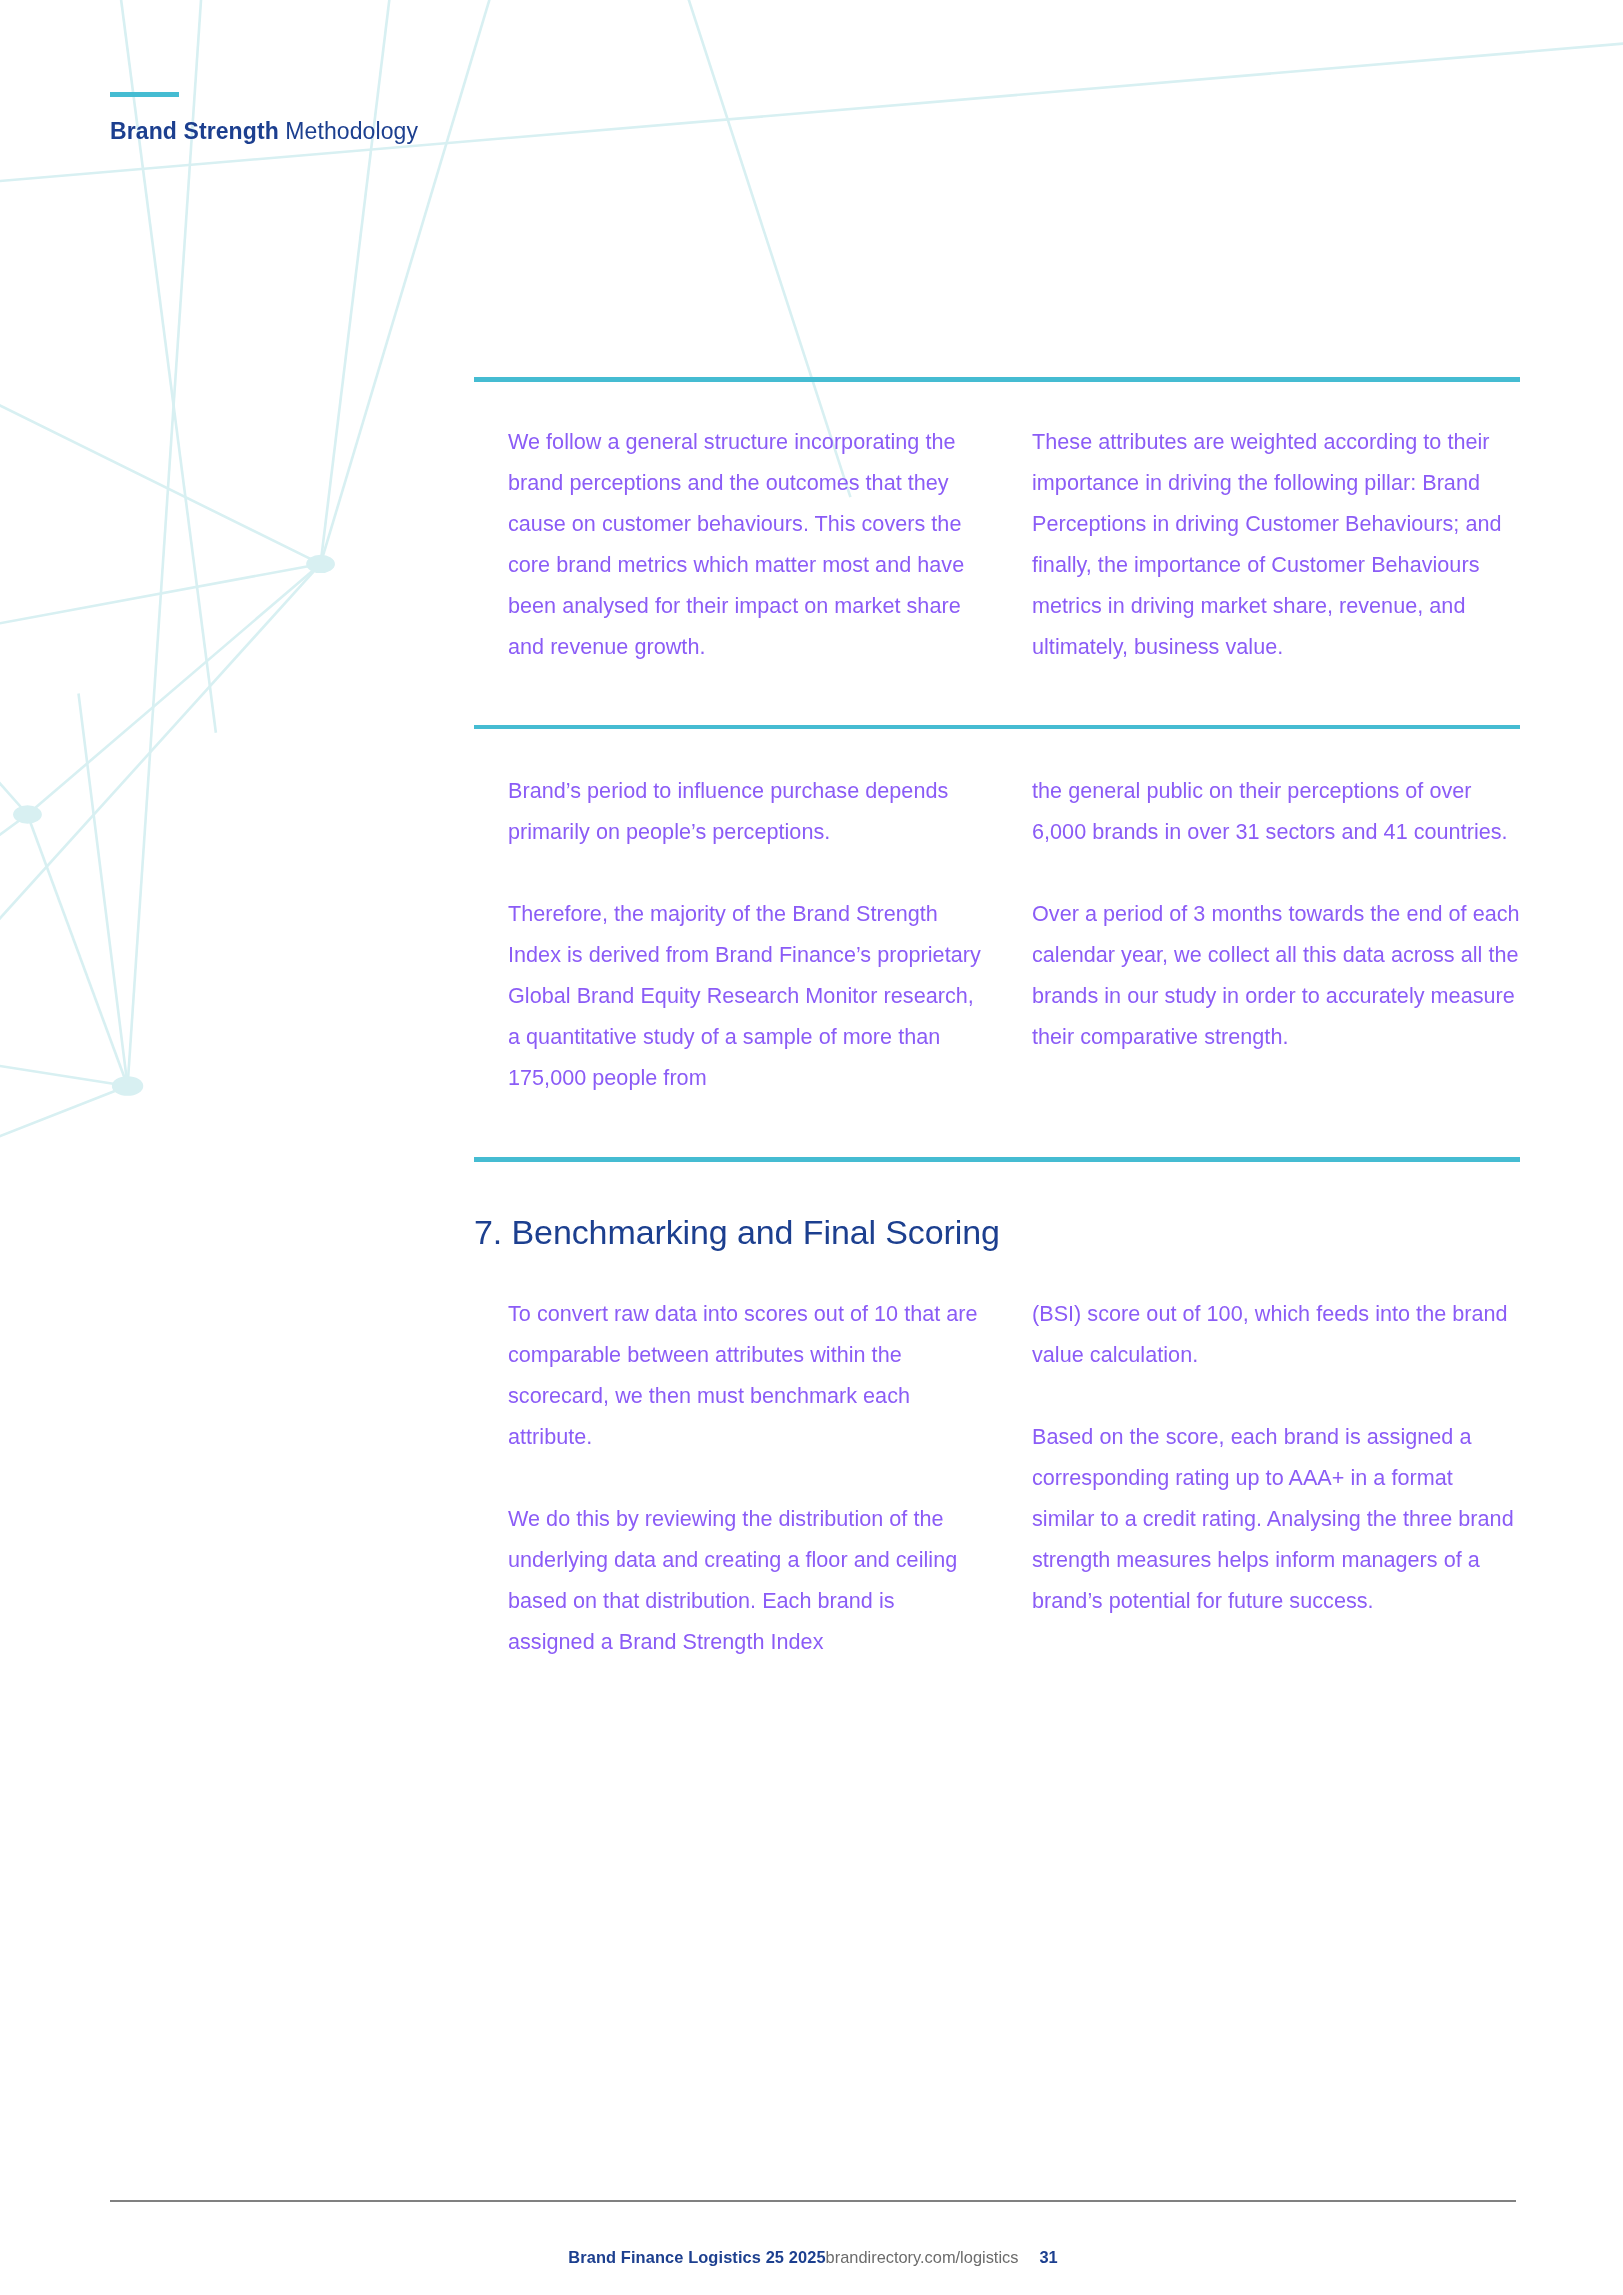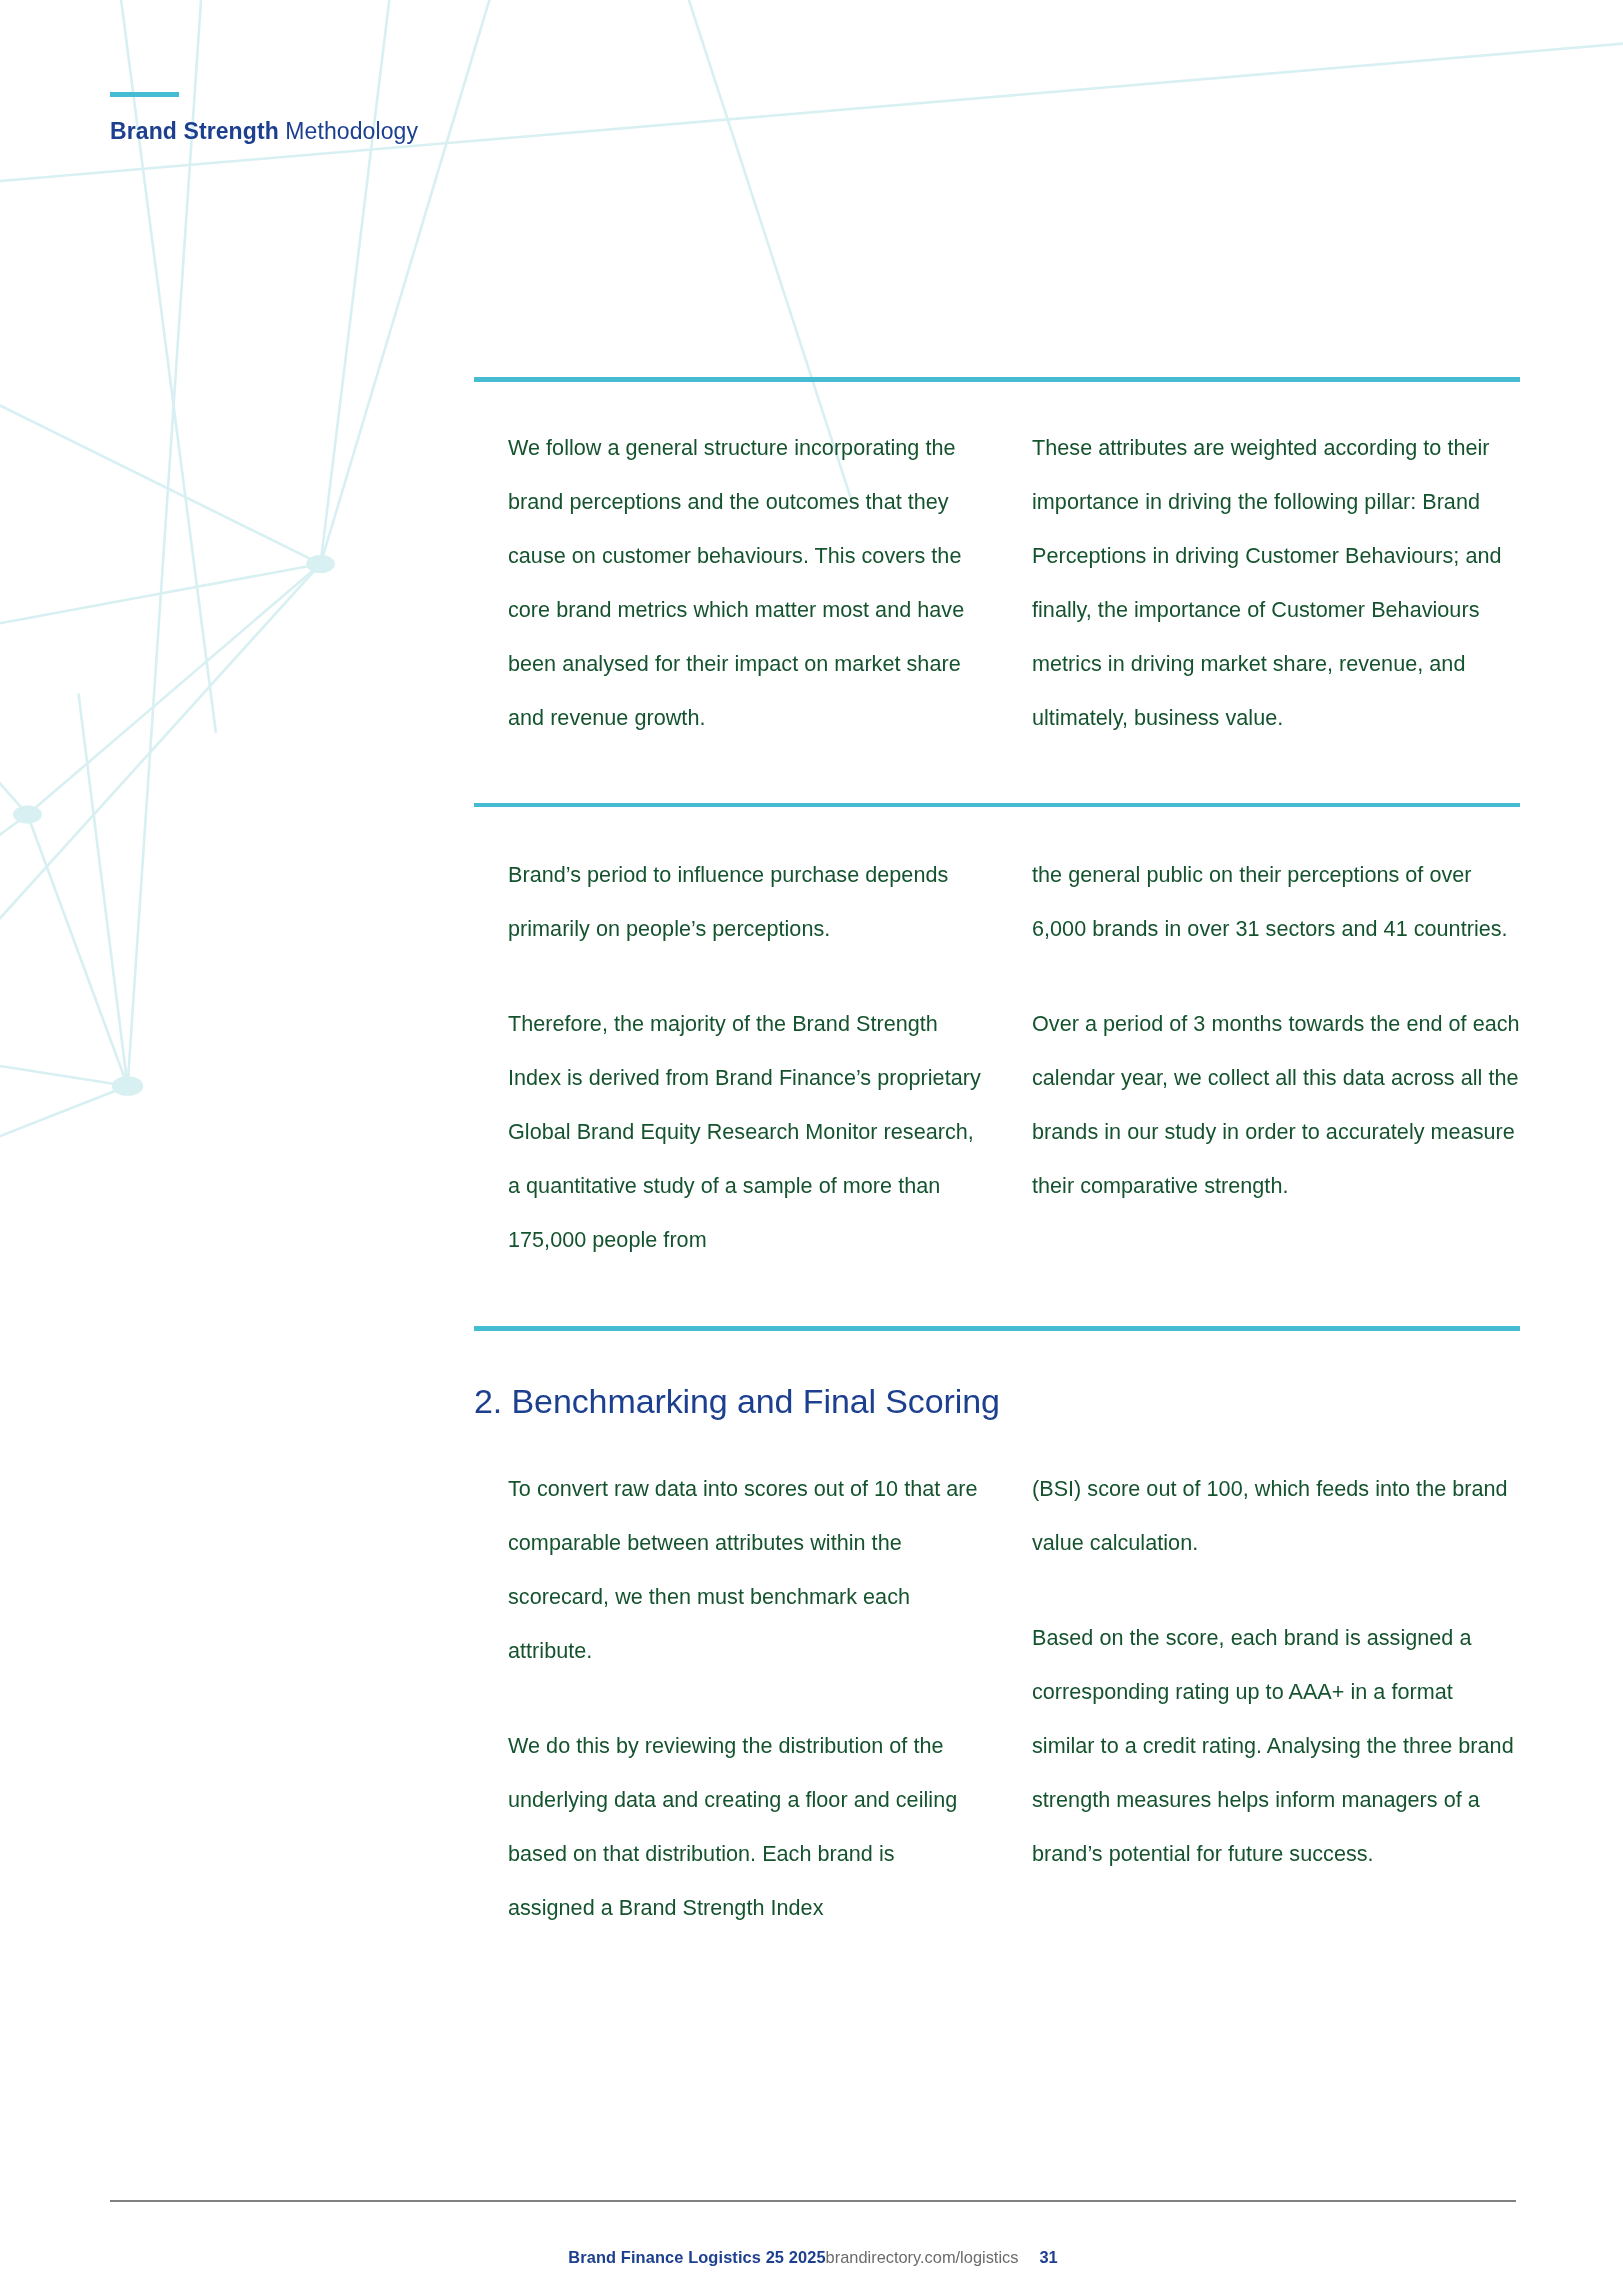--- a/index.html
+++ b/index.html
@@ -94,22 +94,22 @@
     padding-right: 46px;
     padding-left: 34px;
     width: 558px;
   }
   .col-right {
     width: 488px;
   }
 
   .para {
     font-size: 21.6px;
-    line-height: 54px;
-    color: #14532d;
+    line-height: 41px;
+    color: #8b5cf6;
     margin: 0 0 41px 0;
     letter-spacing: 0.03px;
   }
   .para:last-child {
     margin-bottom: 0;
   }
 
   
   #section-1 .section-rule { margin-top: 377px; }
   #section-1 .section-heading { margin-top: 52px; }
@@ -226,21 +226,21 @@
       </div>
       <div class="col col-right">
         <p class="para">the general public on their perceptions of over 6,000 brands in over 31 sectors and 41 countries.</p>
         <p class="para">Over a period of 3 months towards the end of each calendar year, we collect all this data across all the brands in our study in order to accurately measure their comparative strength.</p>
       </div>
     </div>
   </div>
 
   <div class="section" id="section-3">
     <div class="section-rule"></div>
-    <h2 class="section-heading">2. Benchmarking and Final Scoring</h2>
+    <h2 class="section-heading">7. Benchmarking and Final Scoring</h2>
     <div class="columns">
       <div class="col col-left">
         <p class="para">To convert raw data into scores out of 10 that are comparable between attributes within the scorecard, we then must benchmark each attribute.</p>
         <p class="para">We do this by reviewing the distribution of the underlying data and creating a floor and ceiling based on that distribution. Each brand is assigned a Brand Strength Index</p>
       </div>
       <div class="col col-right">
         <p class="para">(BSI) score out of 100, which feeds into the brand value calculation.</p>
         <p class="para">Based on the score, each brand is assigned a corresponding rating up to AAA+ in a format similar to a credit rating. Analysing the three brand strength measures helps inform managers of a brand’s potential for future success.</p>
       </div>
     </div>

